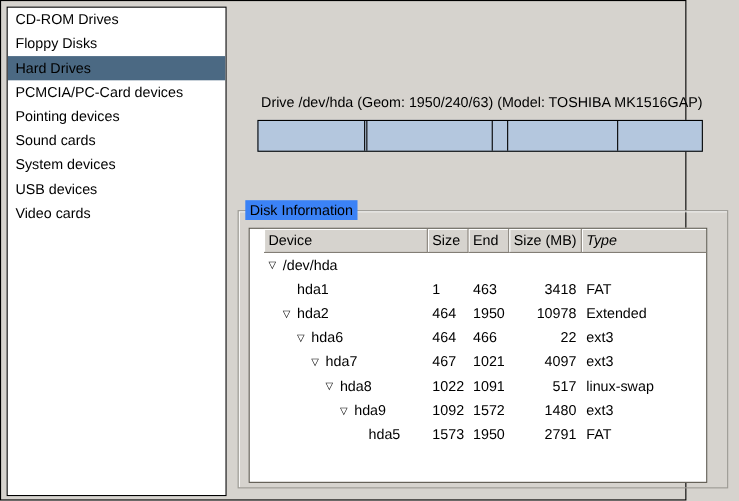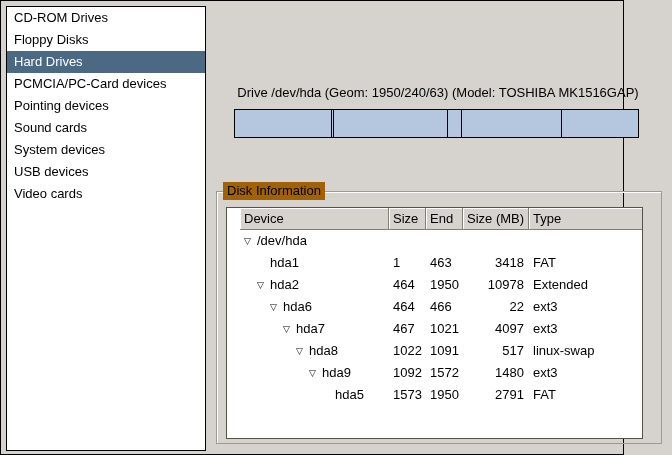--- a/index.html
+++ b/index.html
@@ -18,60 +18,60 @@
   }
   
   .sidebar {
     position:absolute; left:5px; top:5px; width:200px; height:445px;
     background:#fff; border:1px solid #000; overflow:hidden;
   }
   .sidebar-item {
     height:22px; line-height:22px; padding-left:7px;
     white-space:nowrap; cursor:default;
   }
-  .sidebar-item.selected { background:var(--sel-bg,#4b6983); color:#ffffff; }
+  .sidebar-item.selected { background:var(--sel-bg,#4b6983); color:#000000; }
   
   .drive-label {
     position:absolute; left:212px; top:84px; width:450px;
     text-align:center; white-space:nowrap;
   }
   .disk-bar {
     position:absolute; left:233px; top:108px; width:405px; height:29px;
     background:var(--bar-fill,#b4c7de); border:1px solid #000;
   }
   .bar-divider { position:absolute; top:0; bottom:0; width:1px; background:#000; }
   
   .frame {
     position:absolute; left:215px; top:190px; width:446px; height:253px;
     border:1px solid #9c9a94;
     box-shadow:inset 1px 1px 0 #fff;
   }
   .frame-label {
     position:absolute; left:6px; top:-10px; height:18px; line-height:18px;
-    background:#a16207; padding:0 4px; white-space:nowrap;
+    background:#3b82f6; padding:0 4px; white-space:nowrap;
   }
   .disk-table {
     position:absolute; left:9px; top:15px; width:417px; height:232px;
     background:#fff; border:1px solid #565248; overflow:hidden;
   }
   .t-row {
     display:grid;
     grid-template-columns:149px 37px 37px 66px 1fr;
     height:22px;
     margin-left:13px;
   }
   .cell { overflow:hidden; white-space:nowrap; line-height:22px; }
   .t-header .cell {
     background:#d6d3ce;
     border-right:1px solid #827d75;
     border-bottom:1px solid #827d75;
     box-shadow:inset 1px 1px 0 #fff;
     line-height:21px; padding-left:4px;
   }
-  .t-header .cell:last-child { border-right:none; }
+  .t-header .cell:last-child { border-right:none;font-style:italic; }
   .cell.num  { padding-left:4px; }
   .cell.size { text-align:right; padding-right:5px; }
   .cell.type { padding-left:4px; }
   .cell.device { display:flex; align-items:center; }
   .indent-0 { padding-left:4px; }
   .indent-1 { padding-left:17px; }
   .indent-2 { padding-left:30px; }
   .indent-3 { padding-left:43px; }
   .indent-4 { padding-left:56px; }
   .indent-5 { padding-left:69px; }

